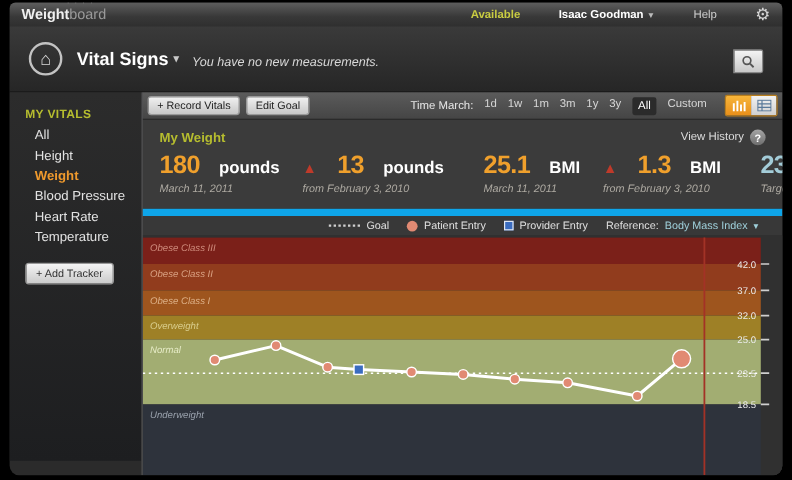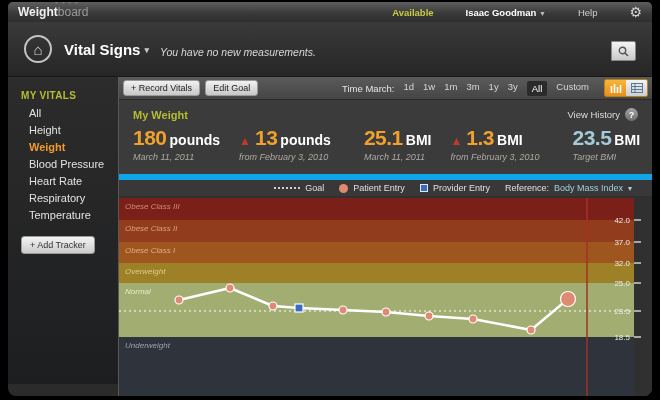--- a/index.html
+++ b/index.html
@@ -80,21 +80,21 @@
   .stats-panel { position:absolute; left:0; top:23px; width:100%; height:74px;
                  background:#3b3b3b; }
   .panel-title { position:absolute; left:14px; top:9px; font-size:11px;
                  font-weight:bold; color:#b6bd2f; }
   .view-history { position:absolute; right:14px; top:8px; display:flex;
                   align-items:center; gap:5px; font-size:9.5px; color:#dcdcdc; cursor:pointer; }
   .q-badge { width:13px; height:13px; border-radius:50%;
              background:linear-gradient(#a5a5a5,#6e6e6e); color:#fff; font-size:9px;
              font-weight:bold; display:flex; align-items:center; justify-content:center; }
   .stats-row { position:absolute; left:14px; top:26px; display:flex; gap:19px; }
-  .stat .line1 { display:flex; align-items:baseline; gap:3px; white-space:nowrap; }
+  .stat .line1 { display:flex; align-items:baseline; gap:16px; white-space:nowrap; }
   .stat .val { font-size:21px; font-weight:bold; letter-spacing:-.5px; }
   .stat .unit { font-size:14px; font-weight:bold; color:#fff; }
   .stat .delta { font-size:12px; color:#bf3a2a; margin-right:1px; }
   .stat .cap { font-size:9px; font-style:italic; color:#aeaaa2; margin-top:2px;
                white-space:nowrap; }
   .gap-lg { margin-left:14px; }
 
   
   .legend-row { position:absolute; left:0; top:97px; width:100%; height:22px;
                 background:#383838; border-top:6px solid #0ea5e9;
@@ -150,21 +150,20 @@
   </div>
 
   <div class="sidebar">
     <div class="side-head">MY VITALS</div>
     <div id="side-items">
         <div class="side-item">All</div>
         <div class="side-item">Height</div>
         <div class="side-item active">Weight</div>
         <div class="side-item">Blood Pressure</div>
         <div class="side-item">Heart Rate</div>
-        <div class="side-item">Respiratory</div>
         <div class="side-item">Temperature</div>
       </div>
     <span class="add-tracker">+ Add Tracker</span>
   </div>
 
   <div class="main">
 
     <div class="toolbar">
       <button class="tb-btn">+ Record Vitals</button>
       <button class="tb-btn">Edit Goal</button>

